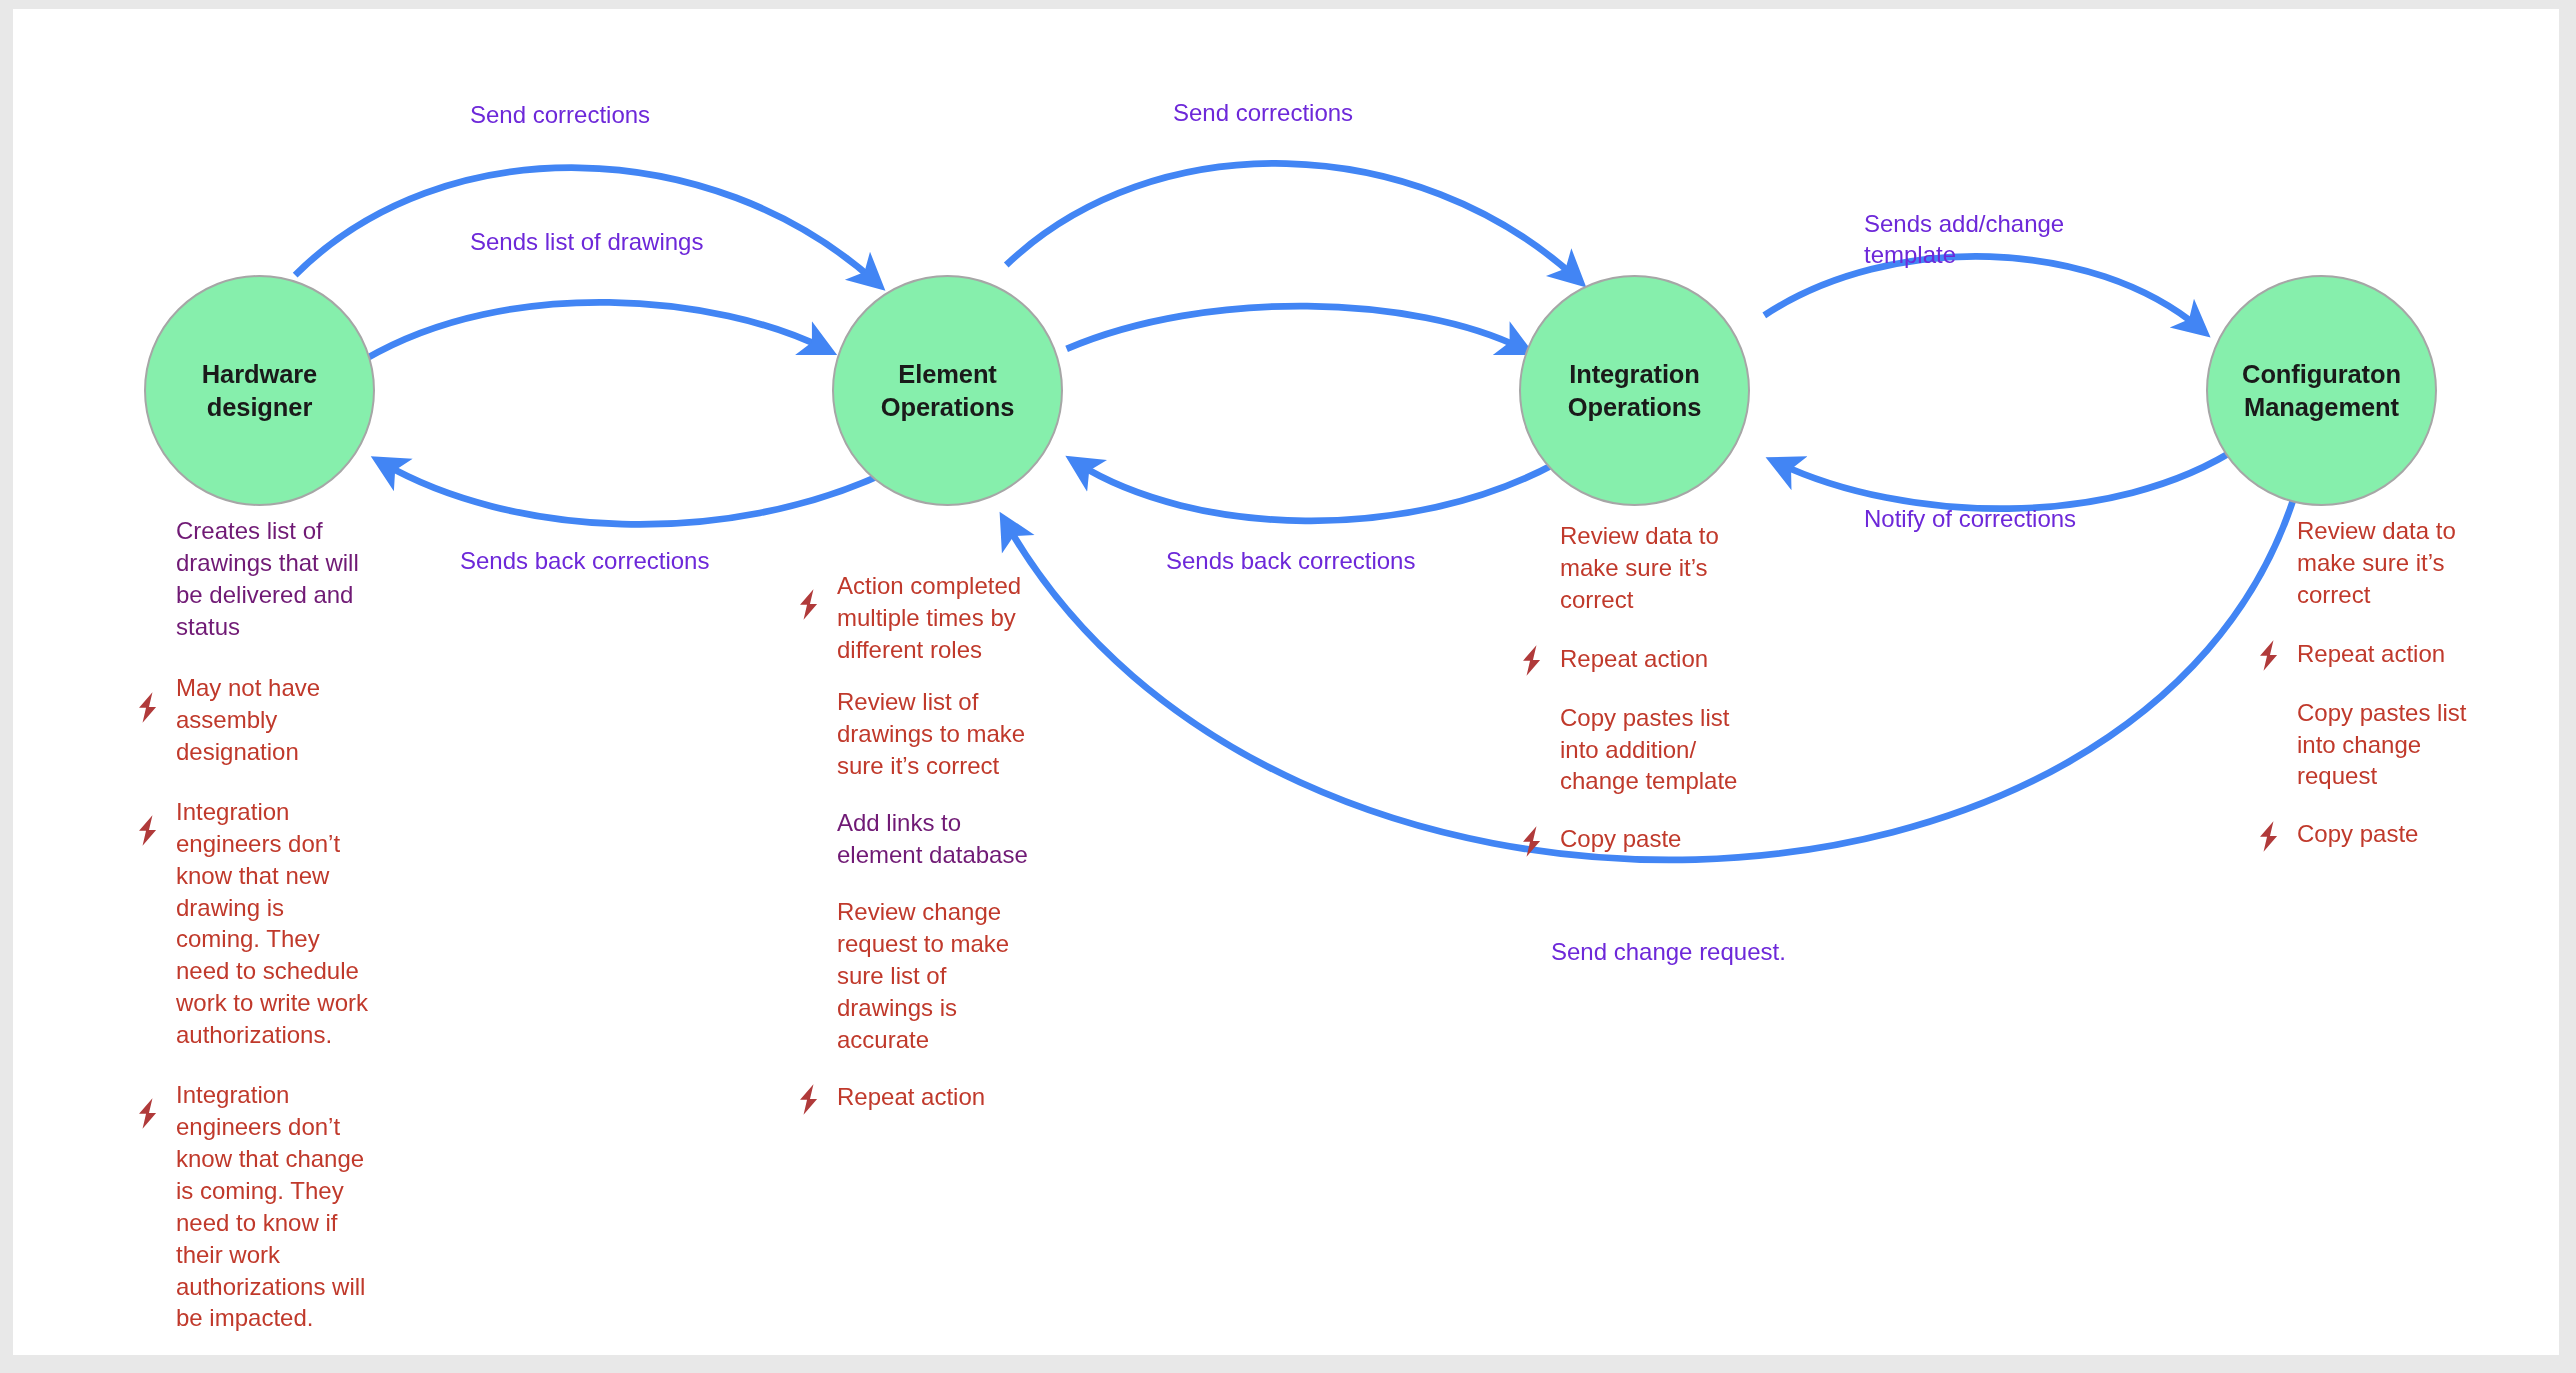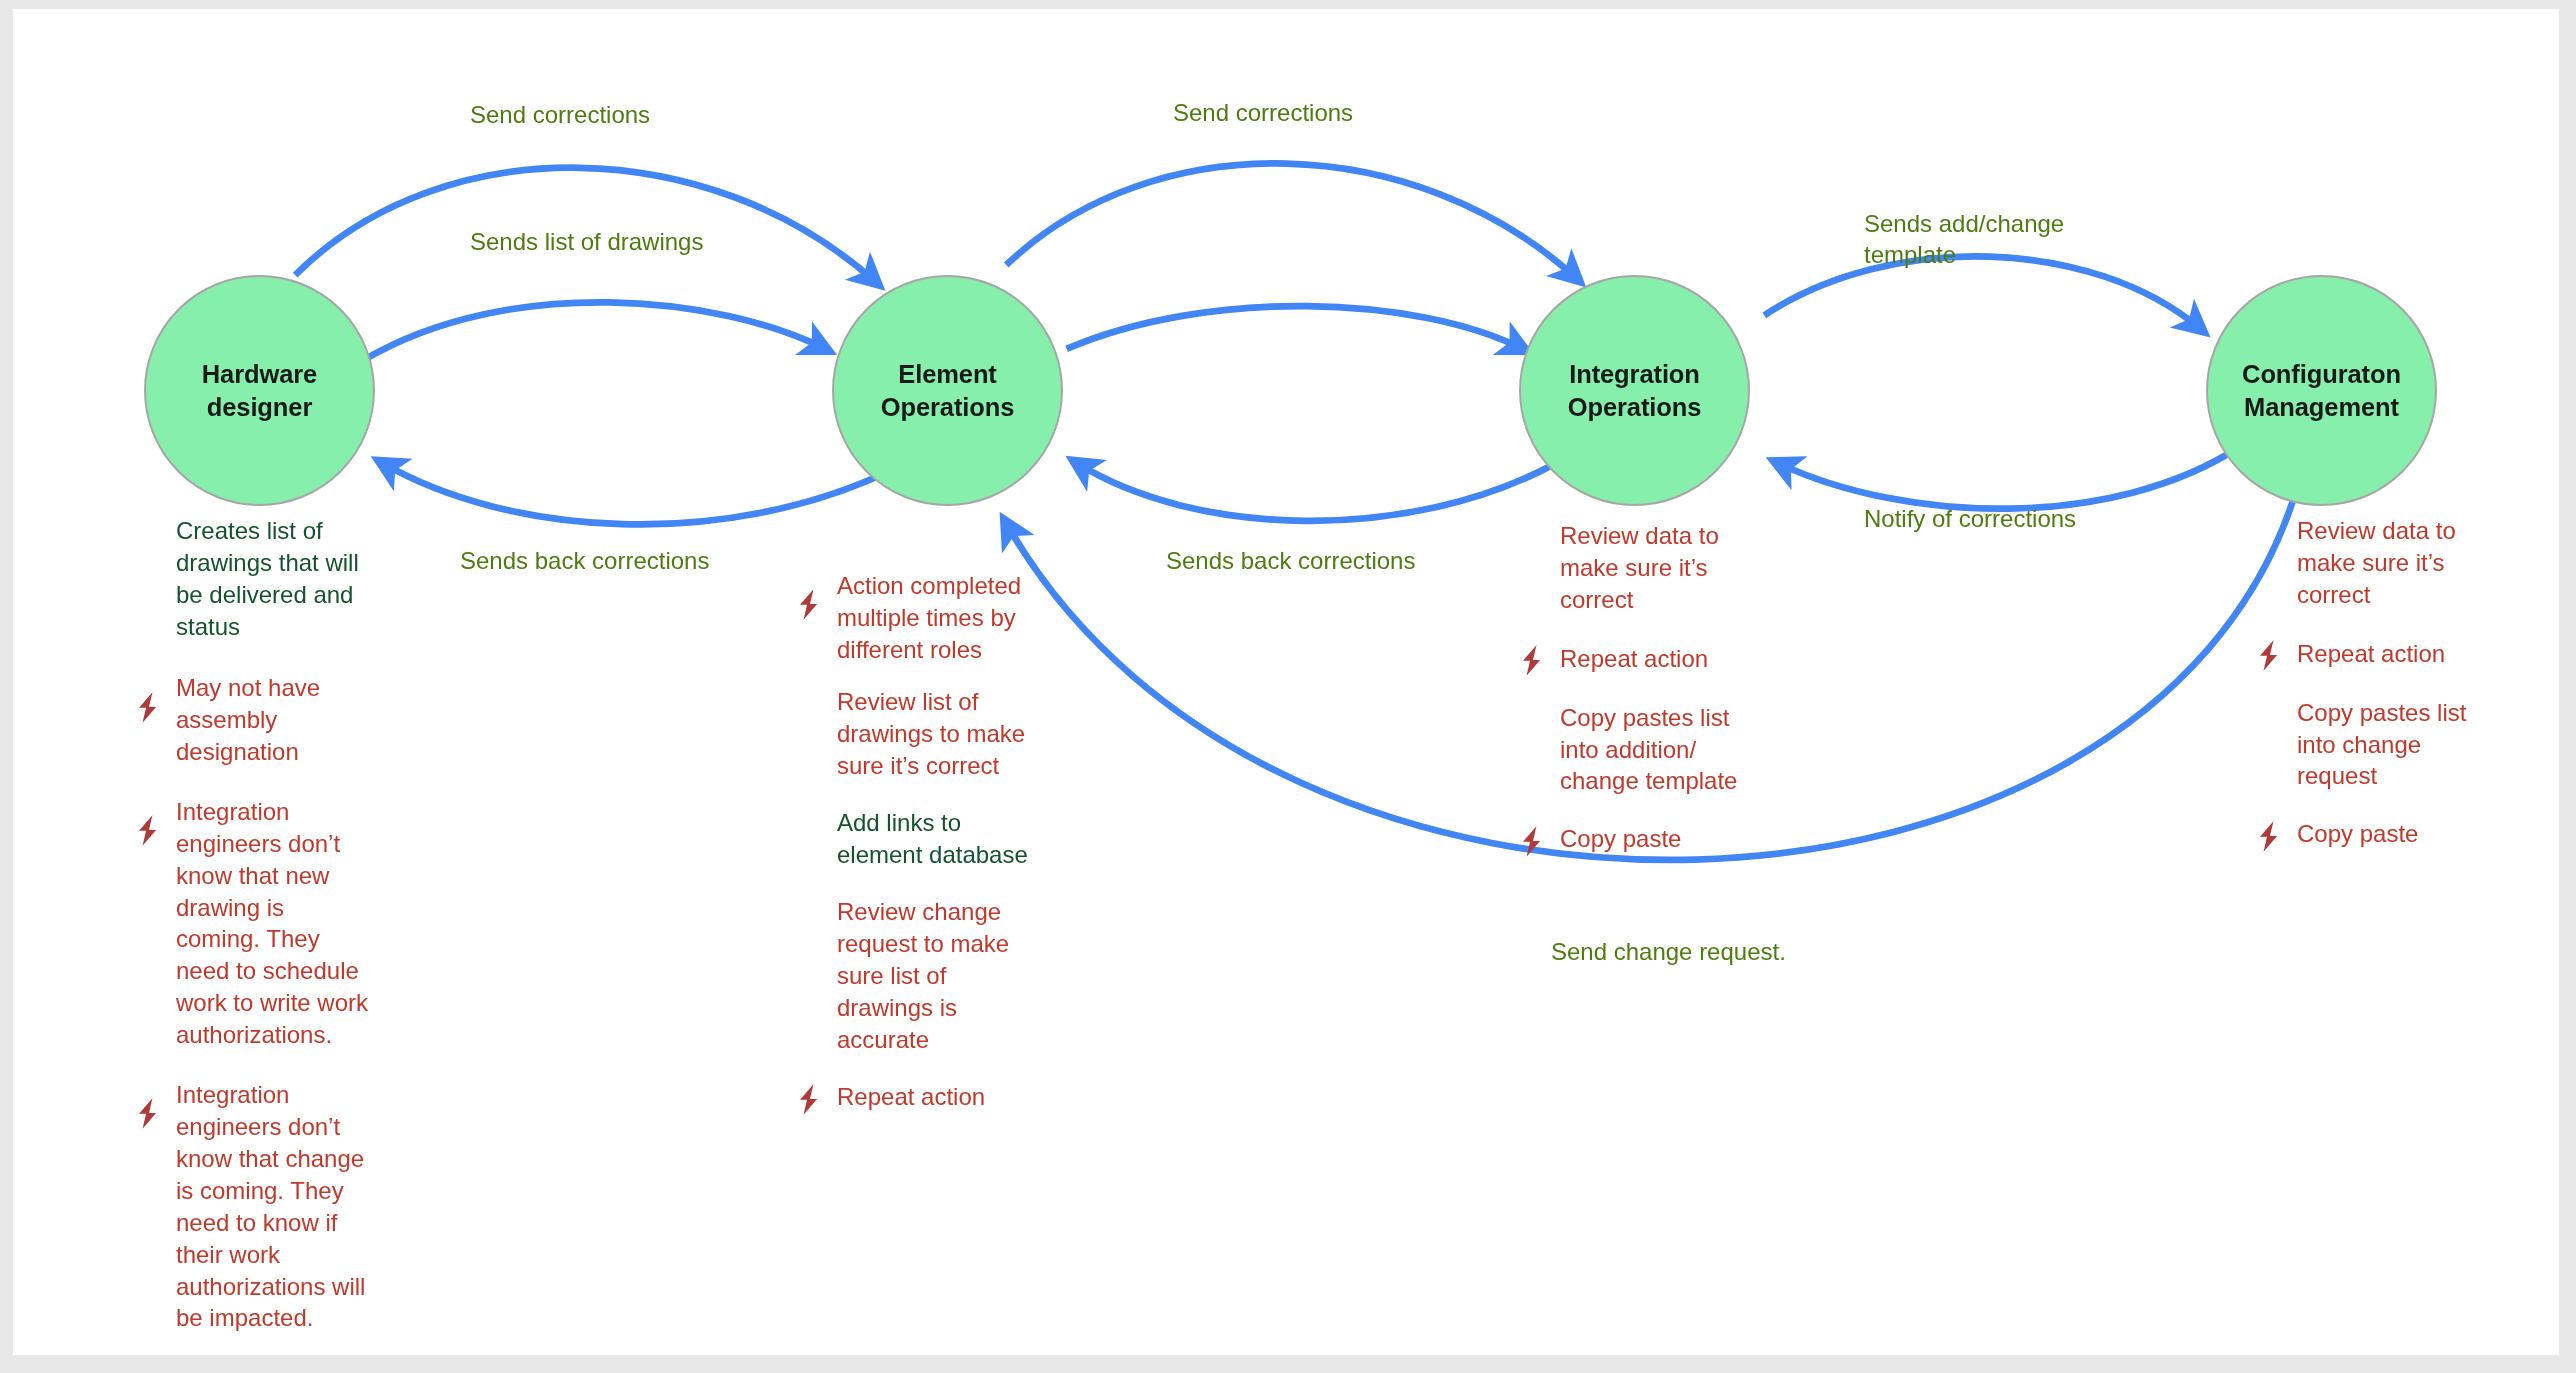--- a/index.html
+++ b/index.html
@@ -49,21 +49,21 @@
     color: #1a1a1a;
     line-height: 1.28;
     letter-spacing: -0.1px;
     padding: 0 9.4px;
   }
 
   
   .edge-label {
     position: absolute;
     font-size: 24px;
-    color: #4d7c0f;
+    color: #6d28d9;
     line-height: 1.30;
     white-space: pre-line;
   }
 
   
   .ann-col {
     position: absolute;
   }
   .ann-item {
     position: relative;
@@ -74,21 +74,21 @@
     left: -46px;
     width: 35px;
     height: 35px;
     display: block;
   }
   .ann-text {
     font-size: 24px;
     line-height: 1.33;
     white-space: pre-line;
   }
-  .t-black { color: #14532d; }
+  .t-black { color: #701a75; }
   .t-red   { color: #c0392b; }
 
   .bolt svg { display: block; width: 100%; height: 100%; }
 </style>
 </head>
 <body>
 
 <div id="page">
   <div id="canvas"></div>
 

